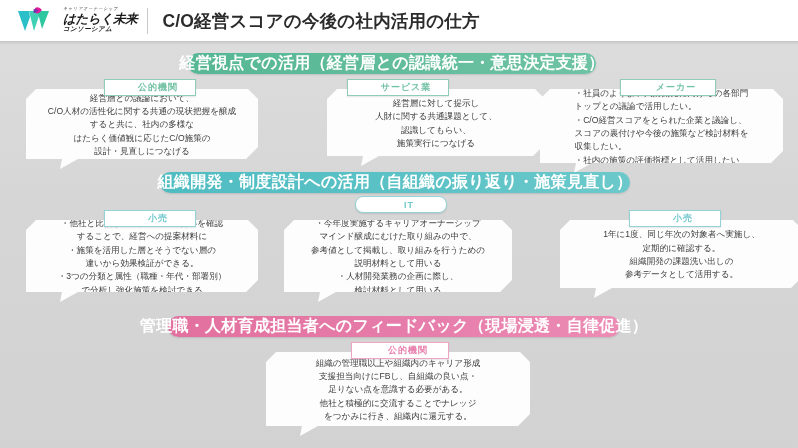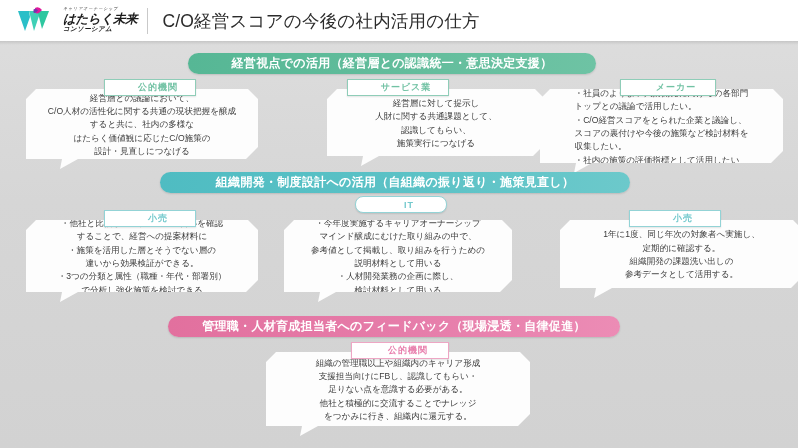--- a/index.html
+++ b/index.html
@@ -83,36 +83,36 @@
     margin-top: 1px;
   }
   .header-divider {
     width: 1px;
     height: 26px;
     background: #c9c9c9;
     margin: 0 14px 0 10px;
   }
   .slide-title {
     font-size: 17.5px;
-    font-weight: normal;
+    font-weight: bold;
     color: #2b2b2b;
     letter-spacing: 0.2px;
     white-space: nowrap;
   }
 
   
   .band {
     position: absolute;
     height: 21px;
     border-radius: 11px;
     display: flex;
     align-items: center;
     justify-content: center;
     color: #ffffff;
-    font-size: 12px;
+    font-size: 16px;
     font-weight: bold;
     letter-spacing: 0.3px;
     white-space: nowrap;
     box-shadow: 0 1px 2px rgba(0,0,0,0.13);
   }
   .band-1 {
     left: 188px; top: 53px; width: 408px;
     background: linear-gradient(90deg, #56b795 0%, #63bd9c 55%, #6ec3a4 100%);
   }
   .band-2 {
@@ -279,19 +279,19 @@
 定期的に確認する。
 組織開発の課題洗い出しの
 参考データとして活用する。</div>
   </div>
 
   <div class="band band-3">管理職・人材育成担当者へのフィードバック（現場浸透・自律促進）</div>
 
   <div class="tab tab-pink" id="tab-r3c1">公的機関</div>
   <div class="card" id="card-r3c1">
     <div class="card-body center">組織の管理職以上や組織内のキャリア形成
-支援担当向けにFBし、認識してもらい・
+支援担当向けにFBし、自組織の良い点・
 足りない点を意識する必要がある。
 他社と積極的に交流することでナレッジ
 をつかみに行き、組織内に還元する。</div>
   </div>
 
 </div>
 
 </body></html>

